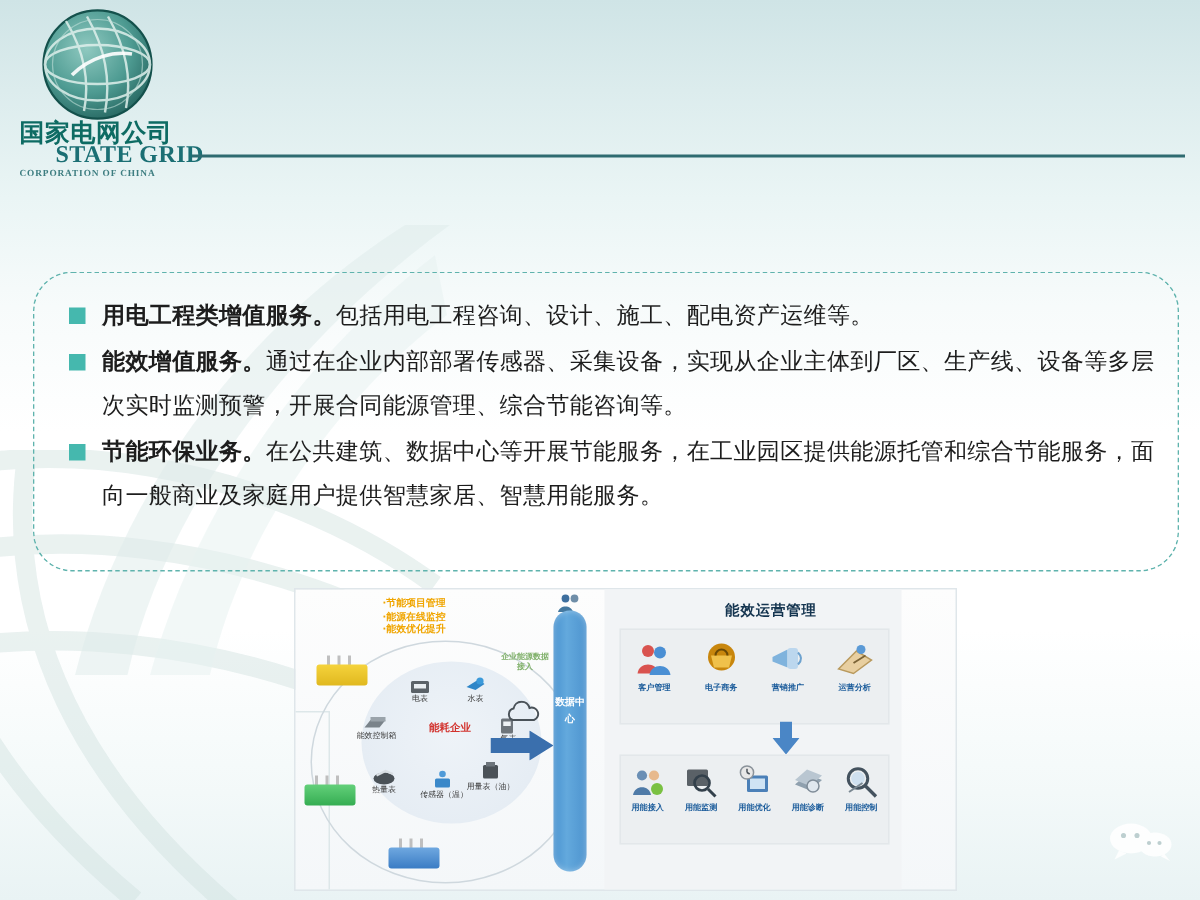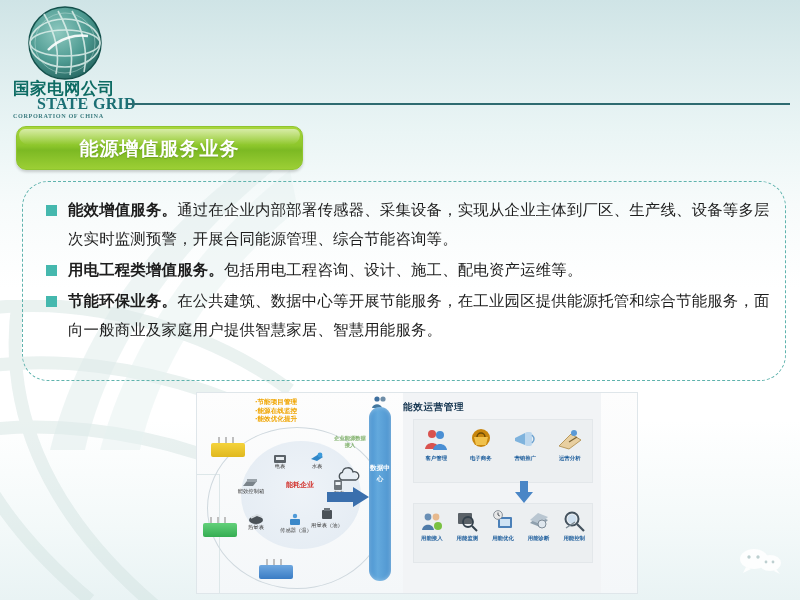--- a/index.html
+++ b/index.html
@@ -104,21 +104,21 @@
     box-shadow:inset 0 0 4px rgba(255,255,255,.4);
   }
   .dcbar span{
     position:absolute;left:0;top:56px;width:22px;text-align:center;color:#fff;
     font-size:6.6px;line-height:11px;font-weight:bold;
     font-family:"DejaVu Sans","Liberation Sans",sans-serif;
   }
   .dctop{position:absolute;left:174px;top:2px;width:18px;height:14px;}
 
   .rtitle{
-    position:absolute;left:0;top:8px;width:198px;text-align:left;
+    position:absolute;left:12px;top:8px;width:198px;text-align:center;
     color:#14344f;font-size:9.6px;font-weight:bold;letter-spacing:.6px;
     font-family:Liberation Sans, sans-serif;
   }
   .panel{
     position:absolute;left:10px;width:178px;background:#eceff1;border:1px solid #e3e7ea;
   }
   .panel.top{top:26px;height:62px;}
   .panel.bot{top:110px;height:58px;}
   .cells{display:flex;height:100%;}
   .cell{flex:1 1 0;display:flex;flex-direction:column;align-items:center;justify-content:flex-start;padding-top:6px;}
@@ -186,35 +186,31 @@
         <circle cx="39" cy="39" r="30" fill="none" stroke="#bfe0d9" stroke-width=".8" opacity=".6"></circle>
       </svg>
     </div>
     <div class="cn">国家电网公司</div>
     <div class="en">STATE GRID</div>
     <div class="en2">CORPORATION OF CHINA</div>
   </div>
 
   <div class="hrule"></div>
 
-  <div class="titlebar">
-    <div class="gloss"></div>
-    <div class="txt">能源增值服务业务</div>
-  </div>
 
   <div class="dashbox"></div>
 
   <div class="bullets">
     <div class="brow">
       <span class="bsq"></span>
-      <div class="btext"><b>能效增值服务。</b><span>通过在企业内部部署传感器、采集设备，实现从企业主体到厂区、生产线、设备等多层次实时监测预警，开展合同能源管理、综合节能咨询等。</span></div>
+      <div class="btext"><b>用电工程类增值服务。</b><span>包括用电工程咨询、设计、施工、配电资产运维等。</span></div>
     </div>
     <div class="brow">
       <span class="bsq"></span>
-      <div class="btext"><b>用电工程类增值服务。</b><span>包括用电工程咨询、设计、施工、配电资产运维等。</span></div>
+      <div class="btext"><b>能效增值服务。</b><span>通过在企业内部部署传感器、采集设备，实现从企业主体到厂区、生产线、设备等多层次实时监测预警，开展合同能源管理、综合节能咨询等。</span></div>
     </div>
     <div class="brow">
       <span class="bsq"></span>
       <div class="btext"><b>节能环保业务。</b><span>在公共建筑、数据中心等开展节能服务，在工业园区提供能源托管和综合节能服务，面向一般商业及家庭用户提供智慧家居、智慧用能服务。</span></div>
     </div>
   </div>
 
   <div class="diagram">
 
     <div class="dg-left">

